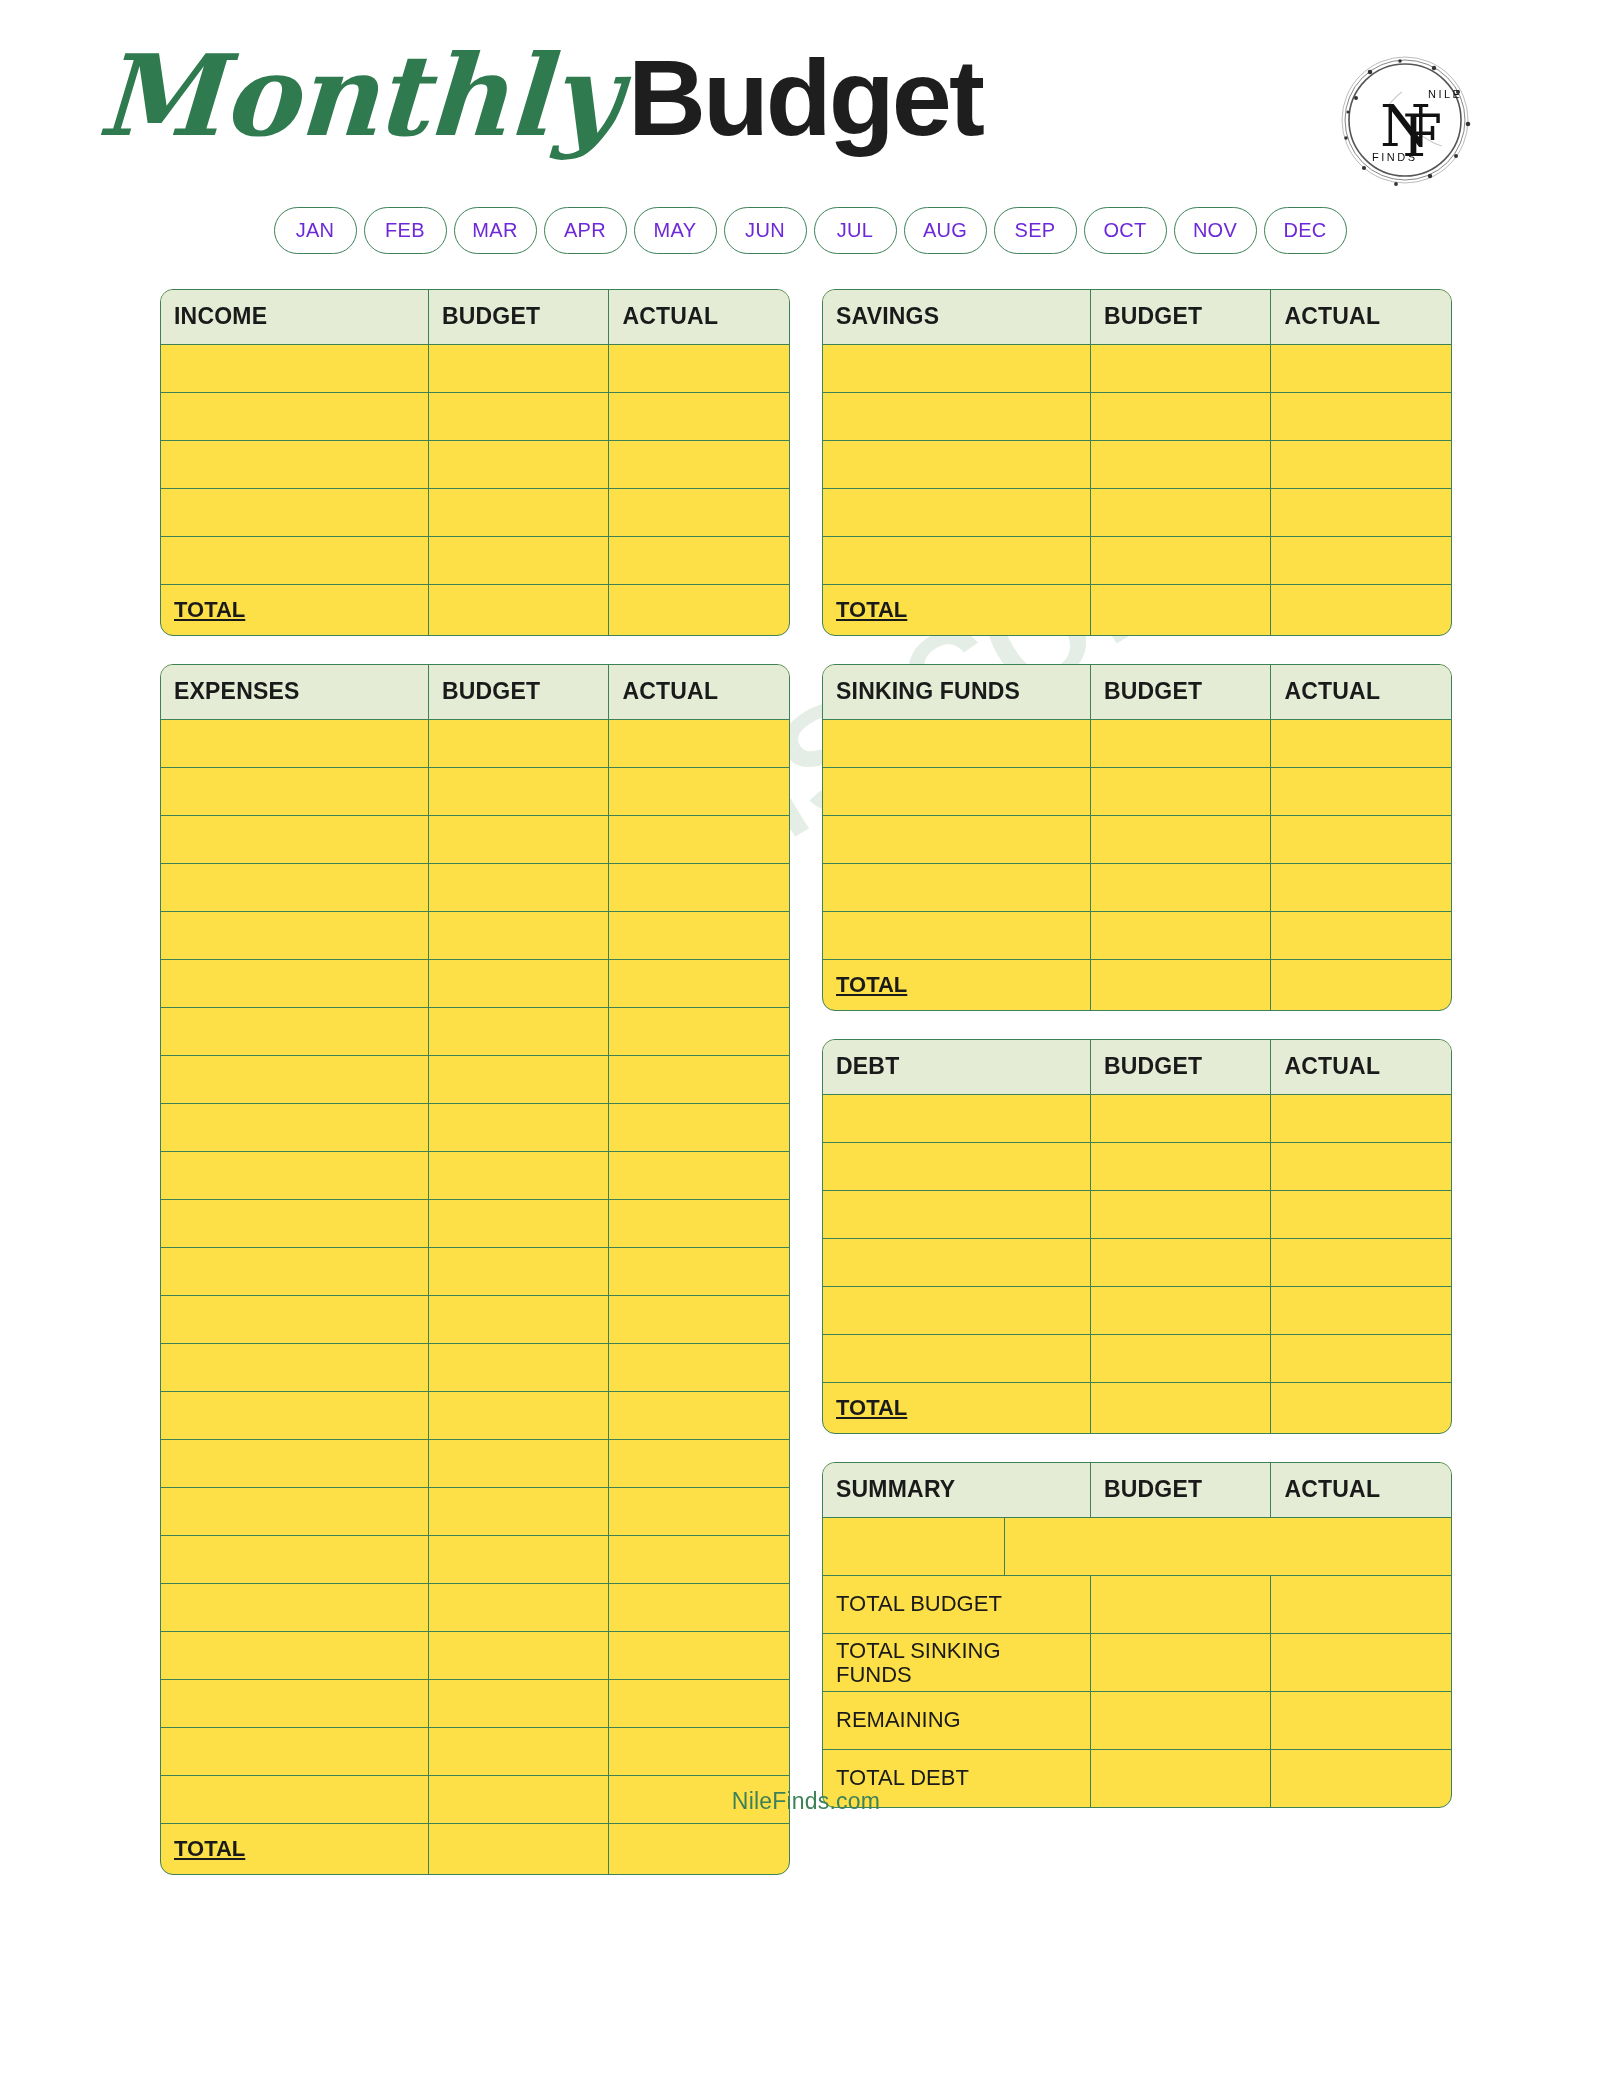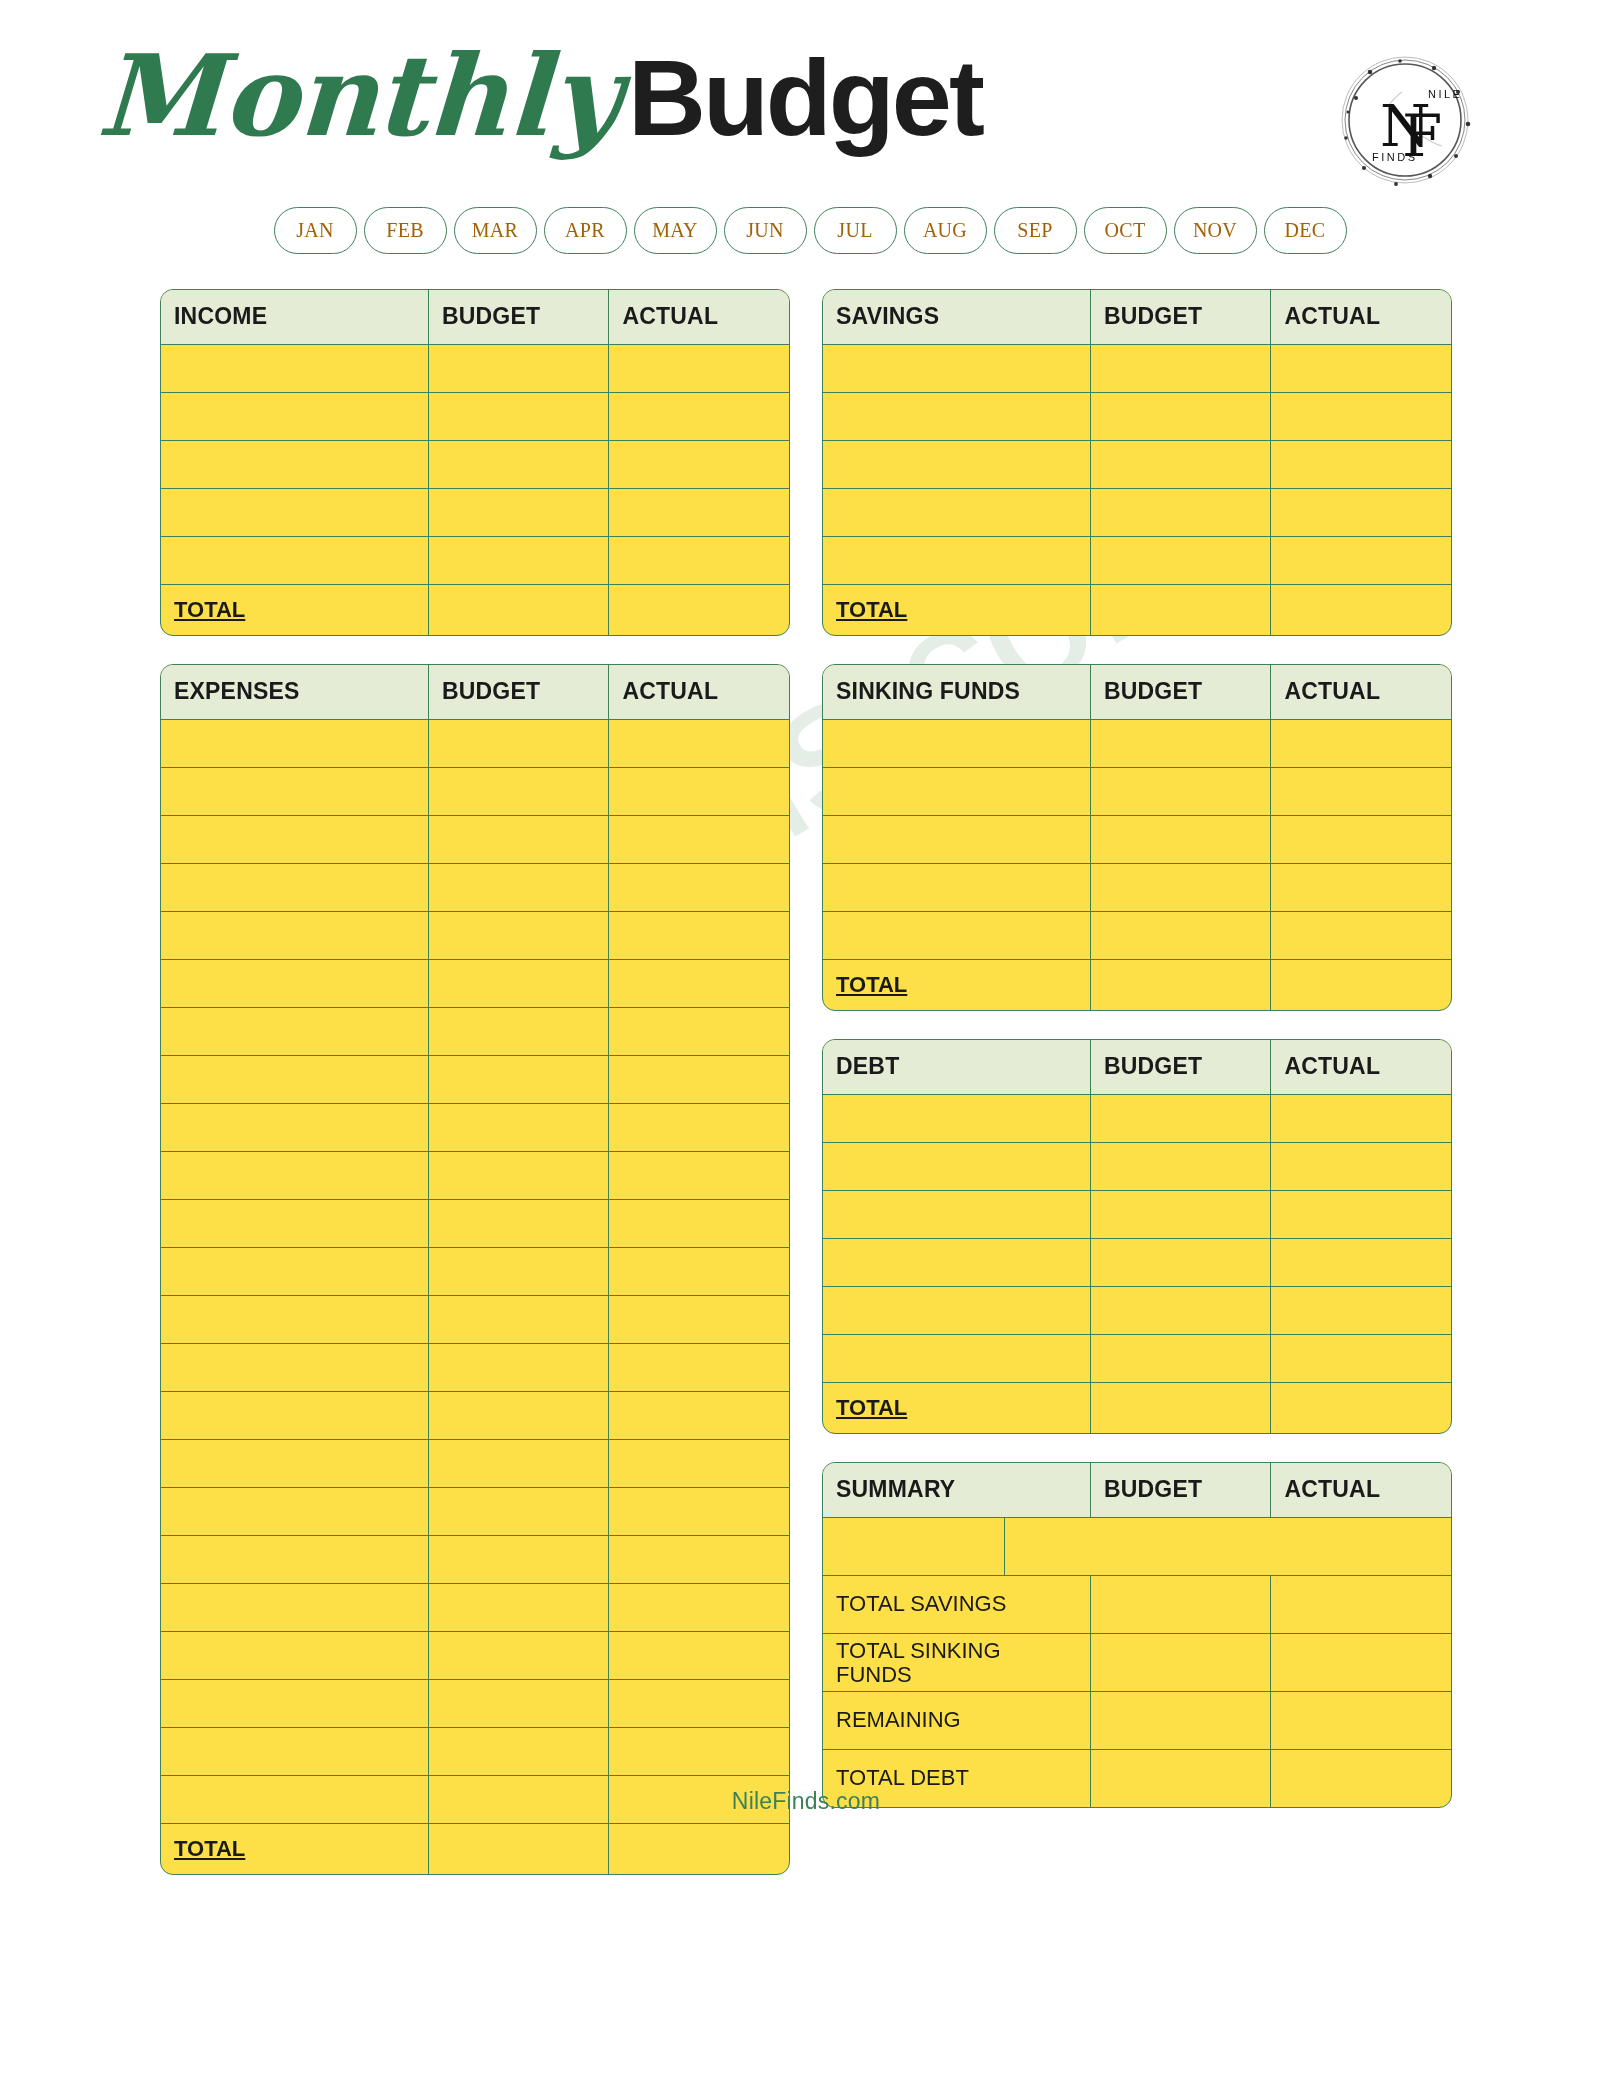--- a/index.html
+++ b/index.html
@@ -92,24 +92,23 @@
   }
   .month-pill {
     width: 83px;
     height: 47px;
     border: 1.6px solid #3d8159;
     border-radius: 24px;
     display: flex;
     align-items: center;
     justify-content: center;
     font-size: 20px;
-    color: #a16207;
+    color: #6d28d9;
     background: #ffffff;
     letter-spacing: 0.3px;
-    font-family: Liberation Serif, serif;
   }
 
   
   .columns {
     display: flex;
     gap: 32px;
     padding: 35px 160px 0 160px;
     align-items: flex-start;
   }
   .col { flex: 1 1 0; display: flex; flex-direction: column; gap: 28px; }
@@ -518,21 +517,21 @@
             <div class="trow thead">
               <div class="cell c1">SUMMARY</div>
               <div class="cell c2">BUDGET</div>
               <div class="cell c3">ACTUAL</div>
             </div>
             <div class="trow summary">
               <div class="cell c2"></div>
               <div class="cell c3"></div>
             </div>
             <div class="trow summary">
-              <div class="cell c1">TOTAL SAVINGS</div>
+              <div class="cell c1">TOTAL BUDGET</div>
               <div class="cell c2"></div>
               <div class="cell c3"></div>
             </div>
             <div class="trow summary">
               <div class="cell c1 two-line">TOTAL SINKING FUNDS</div>
               <div class="cell c2"></div>
               <div class="cell c3"></div>
             </div>
             <div class="trow summary">
               <div class="cell c1">REMAINING</div>

